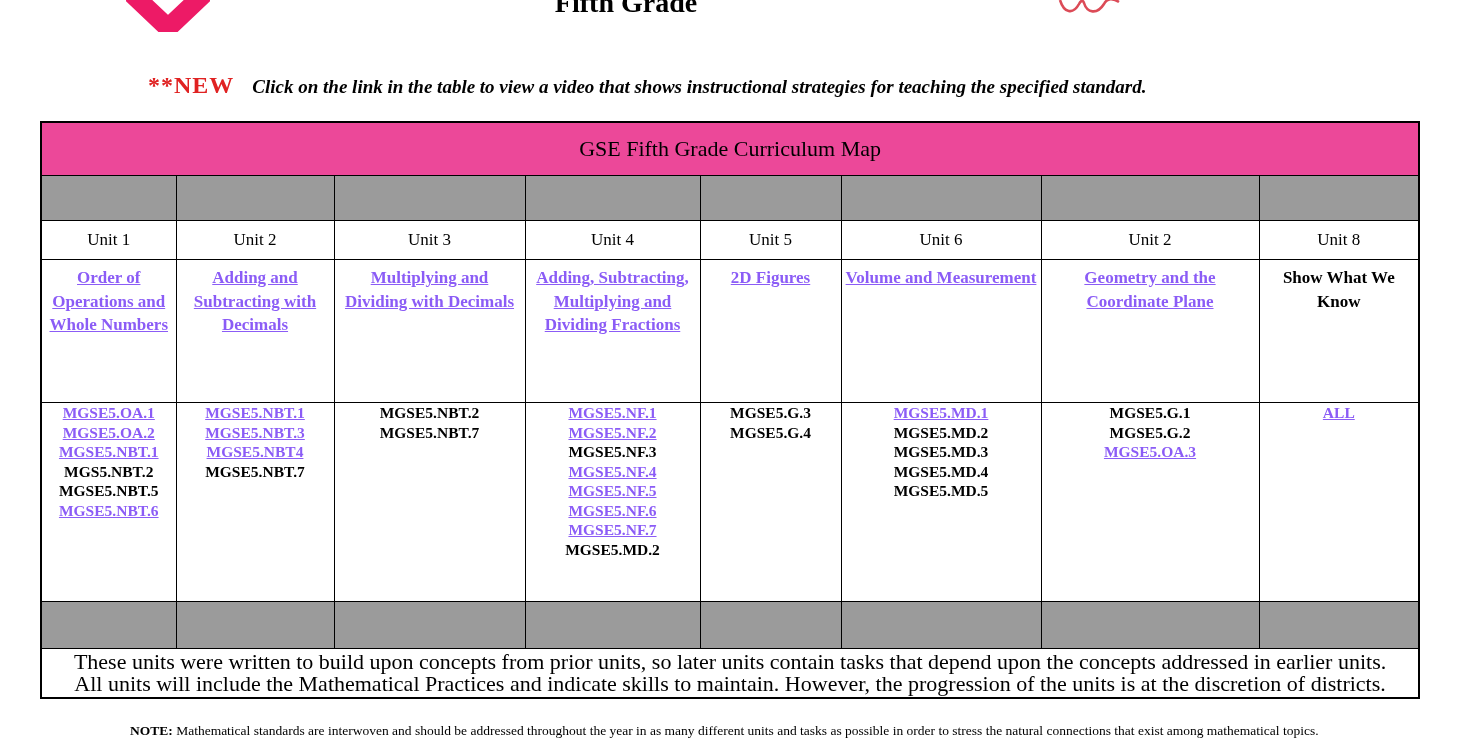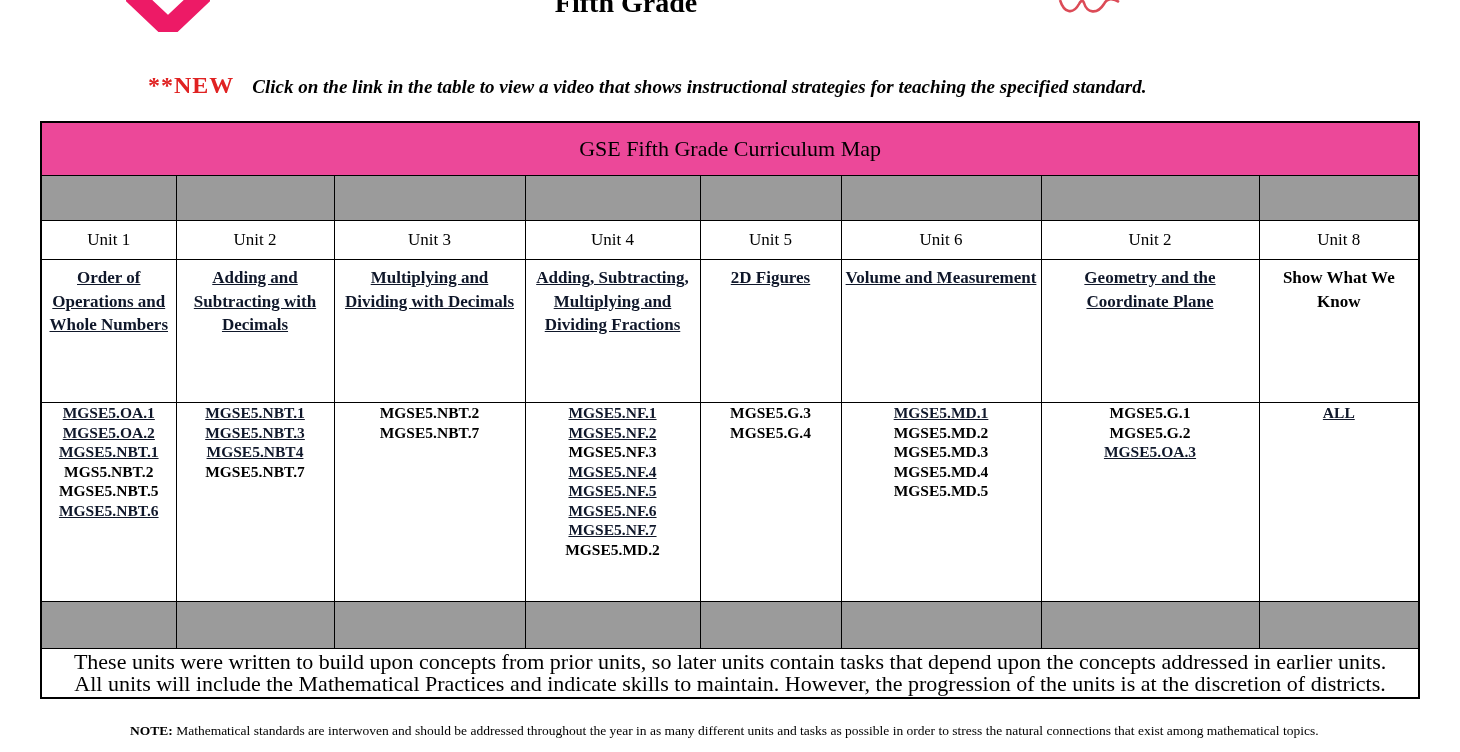--- a/index.html
+++ b/index.html
@@ -40,21 +40,21 @@
   }
   table.curriculum td { border: 1px solid #000; padding: 0 4px; text-align: center; }
   tr.title-row td { background: #ec4899; height: 52px; font-size: 22px; vertical-align: middle; }
   tr.gray-row-top td { background: #9B9B9B; height: 44px; }
   tr.gray-row-bottom td { background: #9B9B9B; height: 46px; }
   tr.unit-label-row td { height: 38px; font-size: 17px; vertical-align: middle; }
   tr.unit-title-row td { height: 136px; vertical-align: top; padding-top: 6px; font-size: 17px; font-weight: bold; line-height: 23.5px; }
   tr.standards-row td { height: 198px; vertical-align: top; padding-top: 0; font-size: 15.5px; font-weight: bold; line-height: 19.5px; }
   tr.footer-row td { height: 48px; font-size: 22px; line-height: 22px; vertical-align: middle; margin-top: 40px; }
 
-  .link { color: #0f172a; text-decoration: underline; font-weight: bold; cursor: pointer; }
+  .link { color: #8b5cf6; text-decoration: underline; font-weight: bold; cursor: pointer; }
   .plain-title { color: #000; font-weight: bold; }
 
   
   .note {
     margin: 24px 0 0 130px; width: 1200px;
     font-size: 13.5px; line-height: 16.5px; text-align: justify;
   }
   .note b { font-weight: bold; }
   .key {
     margin: 16px 0 0 130px; width: 1260px;

